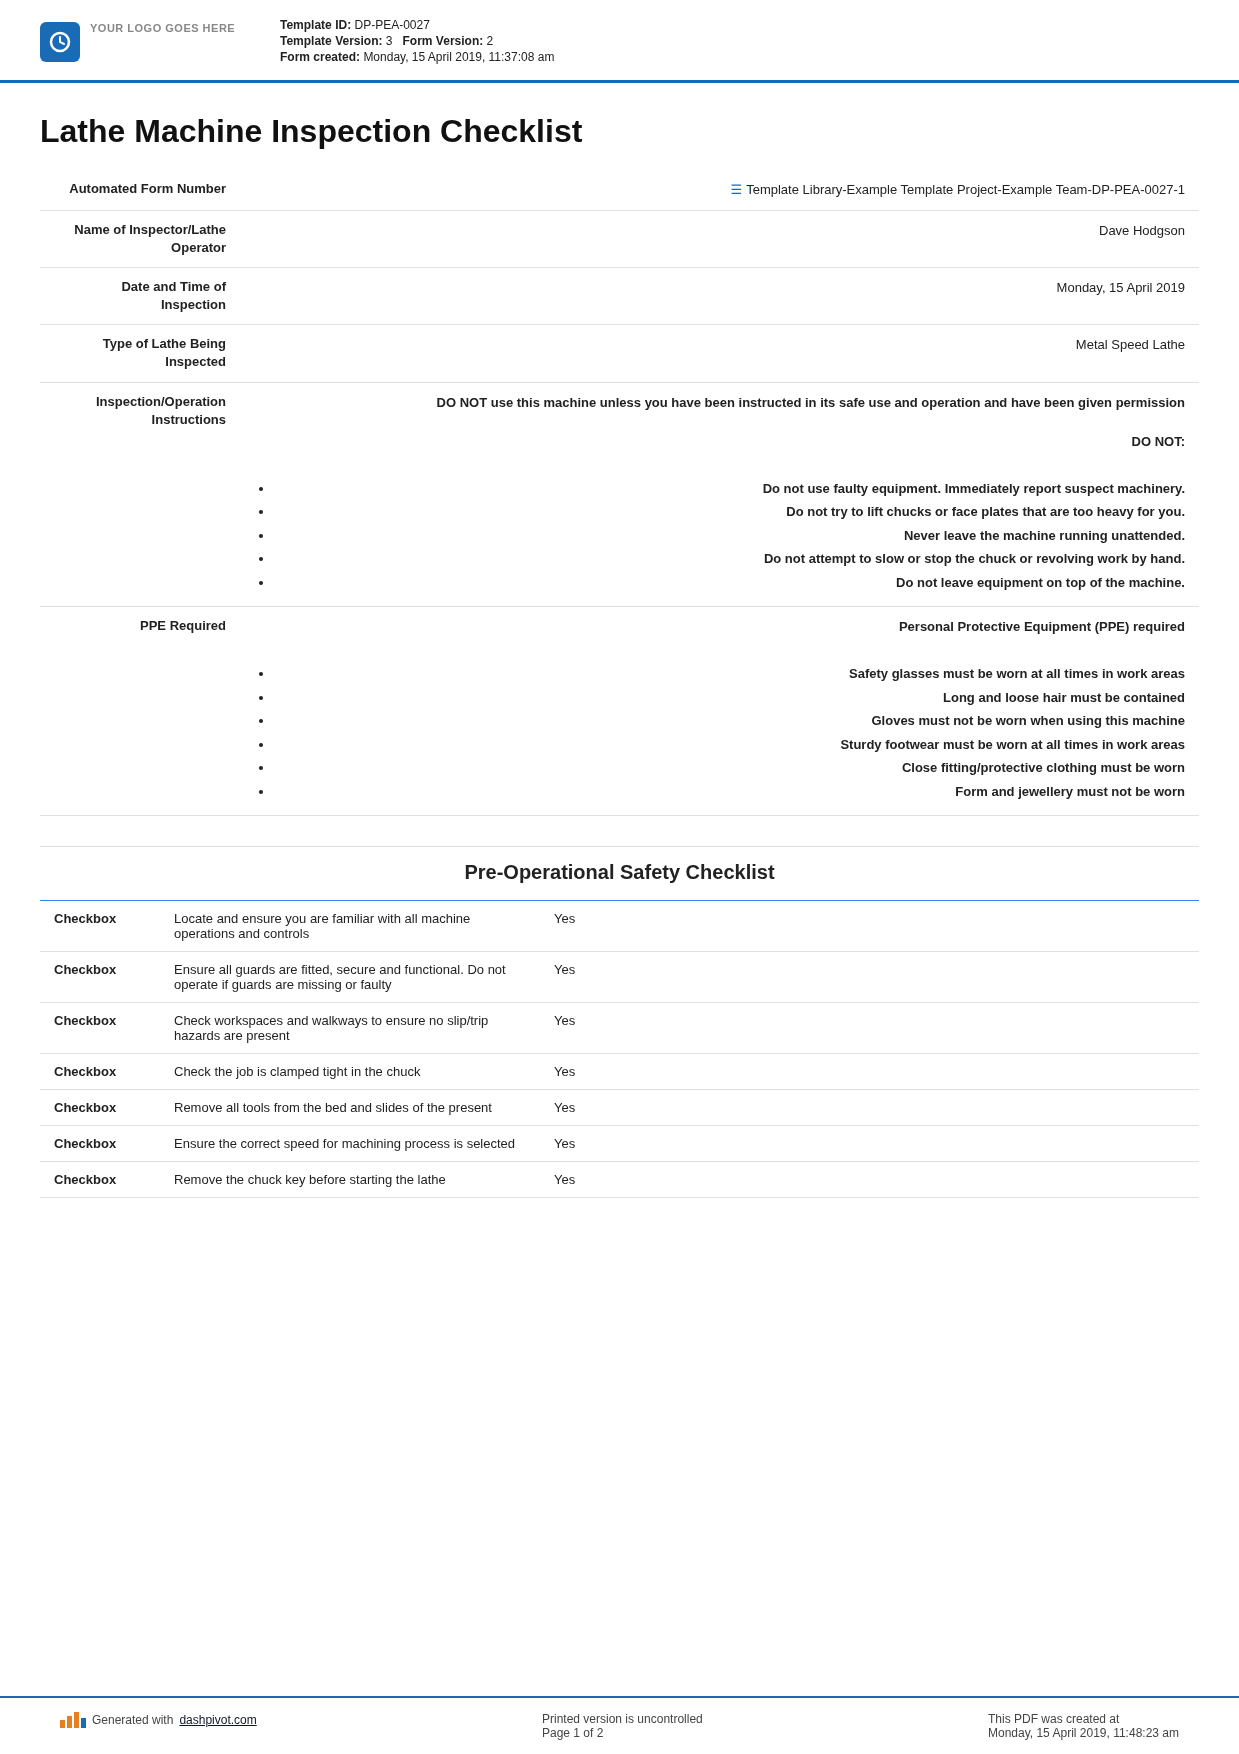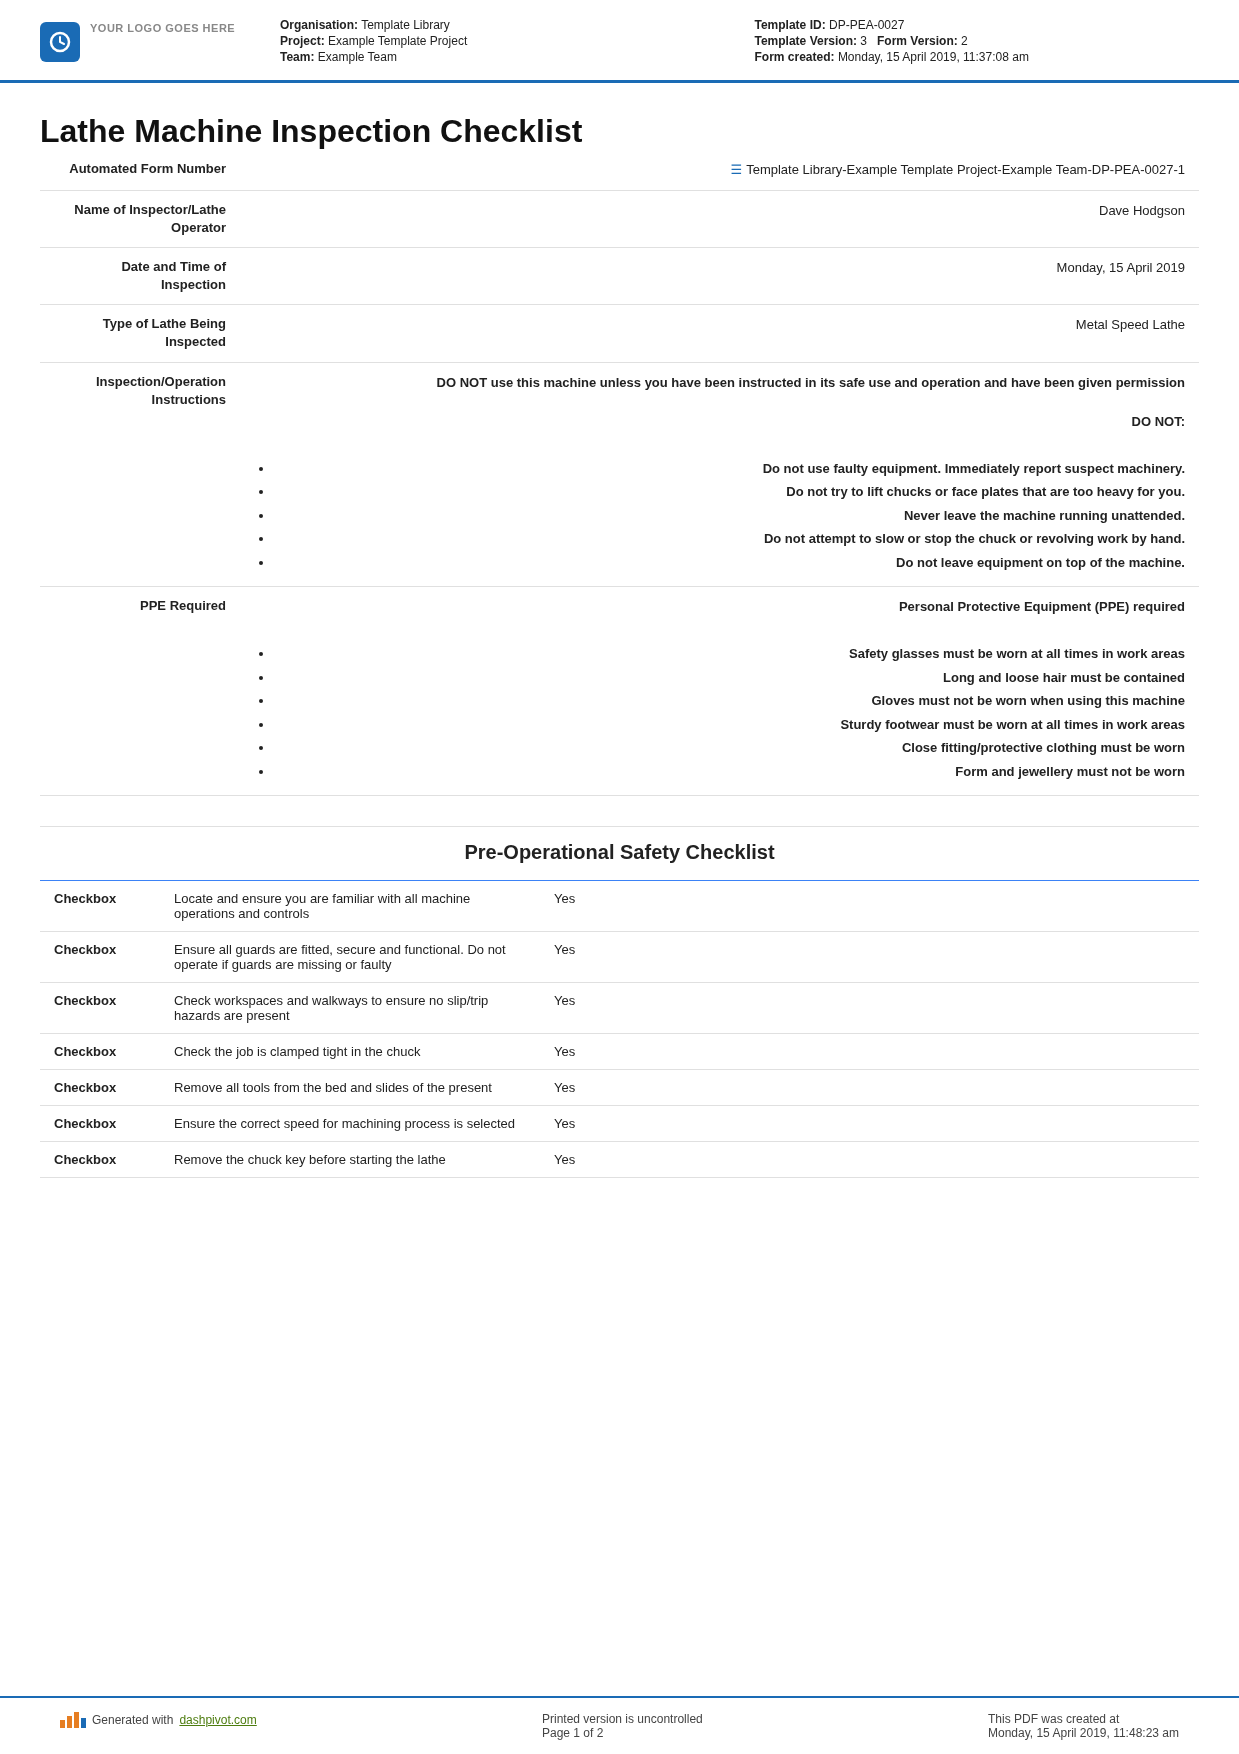--- a/index.html
+++ b/index.html
@@ -63,20 +63,21 @@
     .header-meta p { margin-bottom: 2px; }
     .header-meta .bold { font-weight: bold; }
     
     .content {
       padding: 30px 40px 20px 40px;
       flex: 1;
     }
     .page-title {
       font-size: 32px;
       font-weight: bold;
+      margin-bottom: 20px;
       color: #111;
     }
     
     .info-table {
       width: 100%;
       border-collapse: collapse;
       margin-bottom: 30px;
     }
     .info-table td {
       padding: 10px 14px;
@@ -154,21 +155,21 @@
       font-size: 12px;
       color: #444;
       margin-top: auto;
     }
     .footer-left {
       display: flex;
       align-items: center;
       gap: 6px;
     }
     .footer-link {
-      color: #4d7c0f;
+      color: #0f172a;
       text-decoration: underline;
     }
     .footer-bar-icon {
       display: flex;
       gap: 2px;
       align-items: flex-end;
     }
     .footer-bar-icon span {
       display: inline-block;
       background: #e67e22;
@@ -184,25 +185,20 @@
     <div class="logo-area">
       <div class="logo-icon">
         <svg width="22" height="22" viewBox="0 0 22 22" fill="none">
           <circle cx="11" cy="11" r="9" stroke="white" stroke-width="2.5"></circle>
           <path d="M11 6 L11 11 L15 13" stroke="white" stroke-width="2" stroke-linecap="round"></path>
         </svg>
       </div>
       <span class="logo-text">YOUR LOGO GOES HERE</span>
     </div>
     <div class="header-meta">
-      <div class="header-meta-left">
-        <p><span class="bold">Organisation:</span> <span>Template Library</span></p>
-        <p><span class="bold">Project:</span> <span>Example Template Project</span></p>
-        <p><span class="bold">Team:</span> <span>Example Team</span></p>
-      </div>
       <div class="header-meta-right">
         <p><span class="bold">Template ID:</span> <span>DP-PEA-0027</span></p>
         <p><span class="bold">Template Version:</span> <span>3</span>&nbsp;&nbsp;&nbsp;<span class="bold">Form Version:</span> <span>2</span></p>
         <p><span class="bold">Form created:</span> <span>Monday, 15 April 2019, 11:37:08 am</span></p>
       </div>
     </div>
   </div>
 
   <div class="content">
     <h1 class="page-title">Lathe Machine Inspection Checklist</h1>

